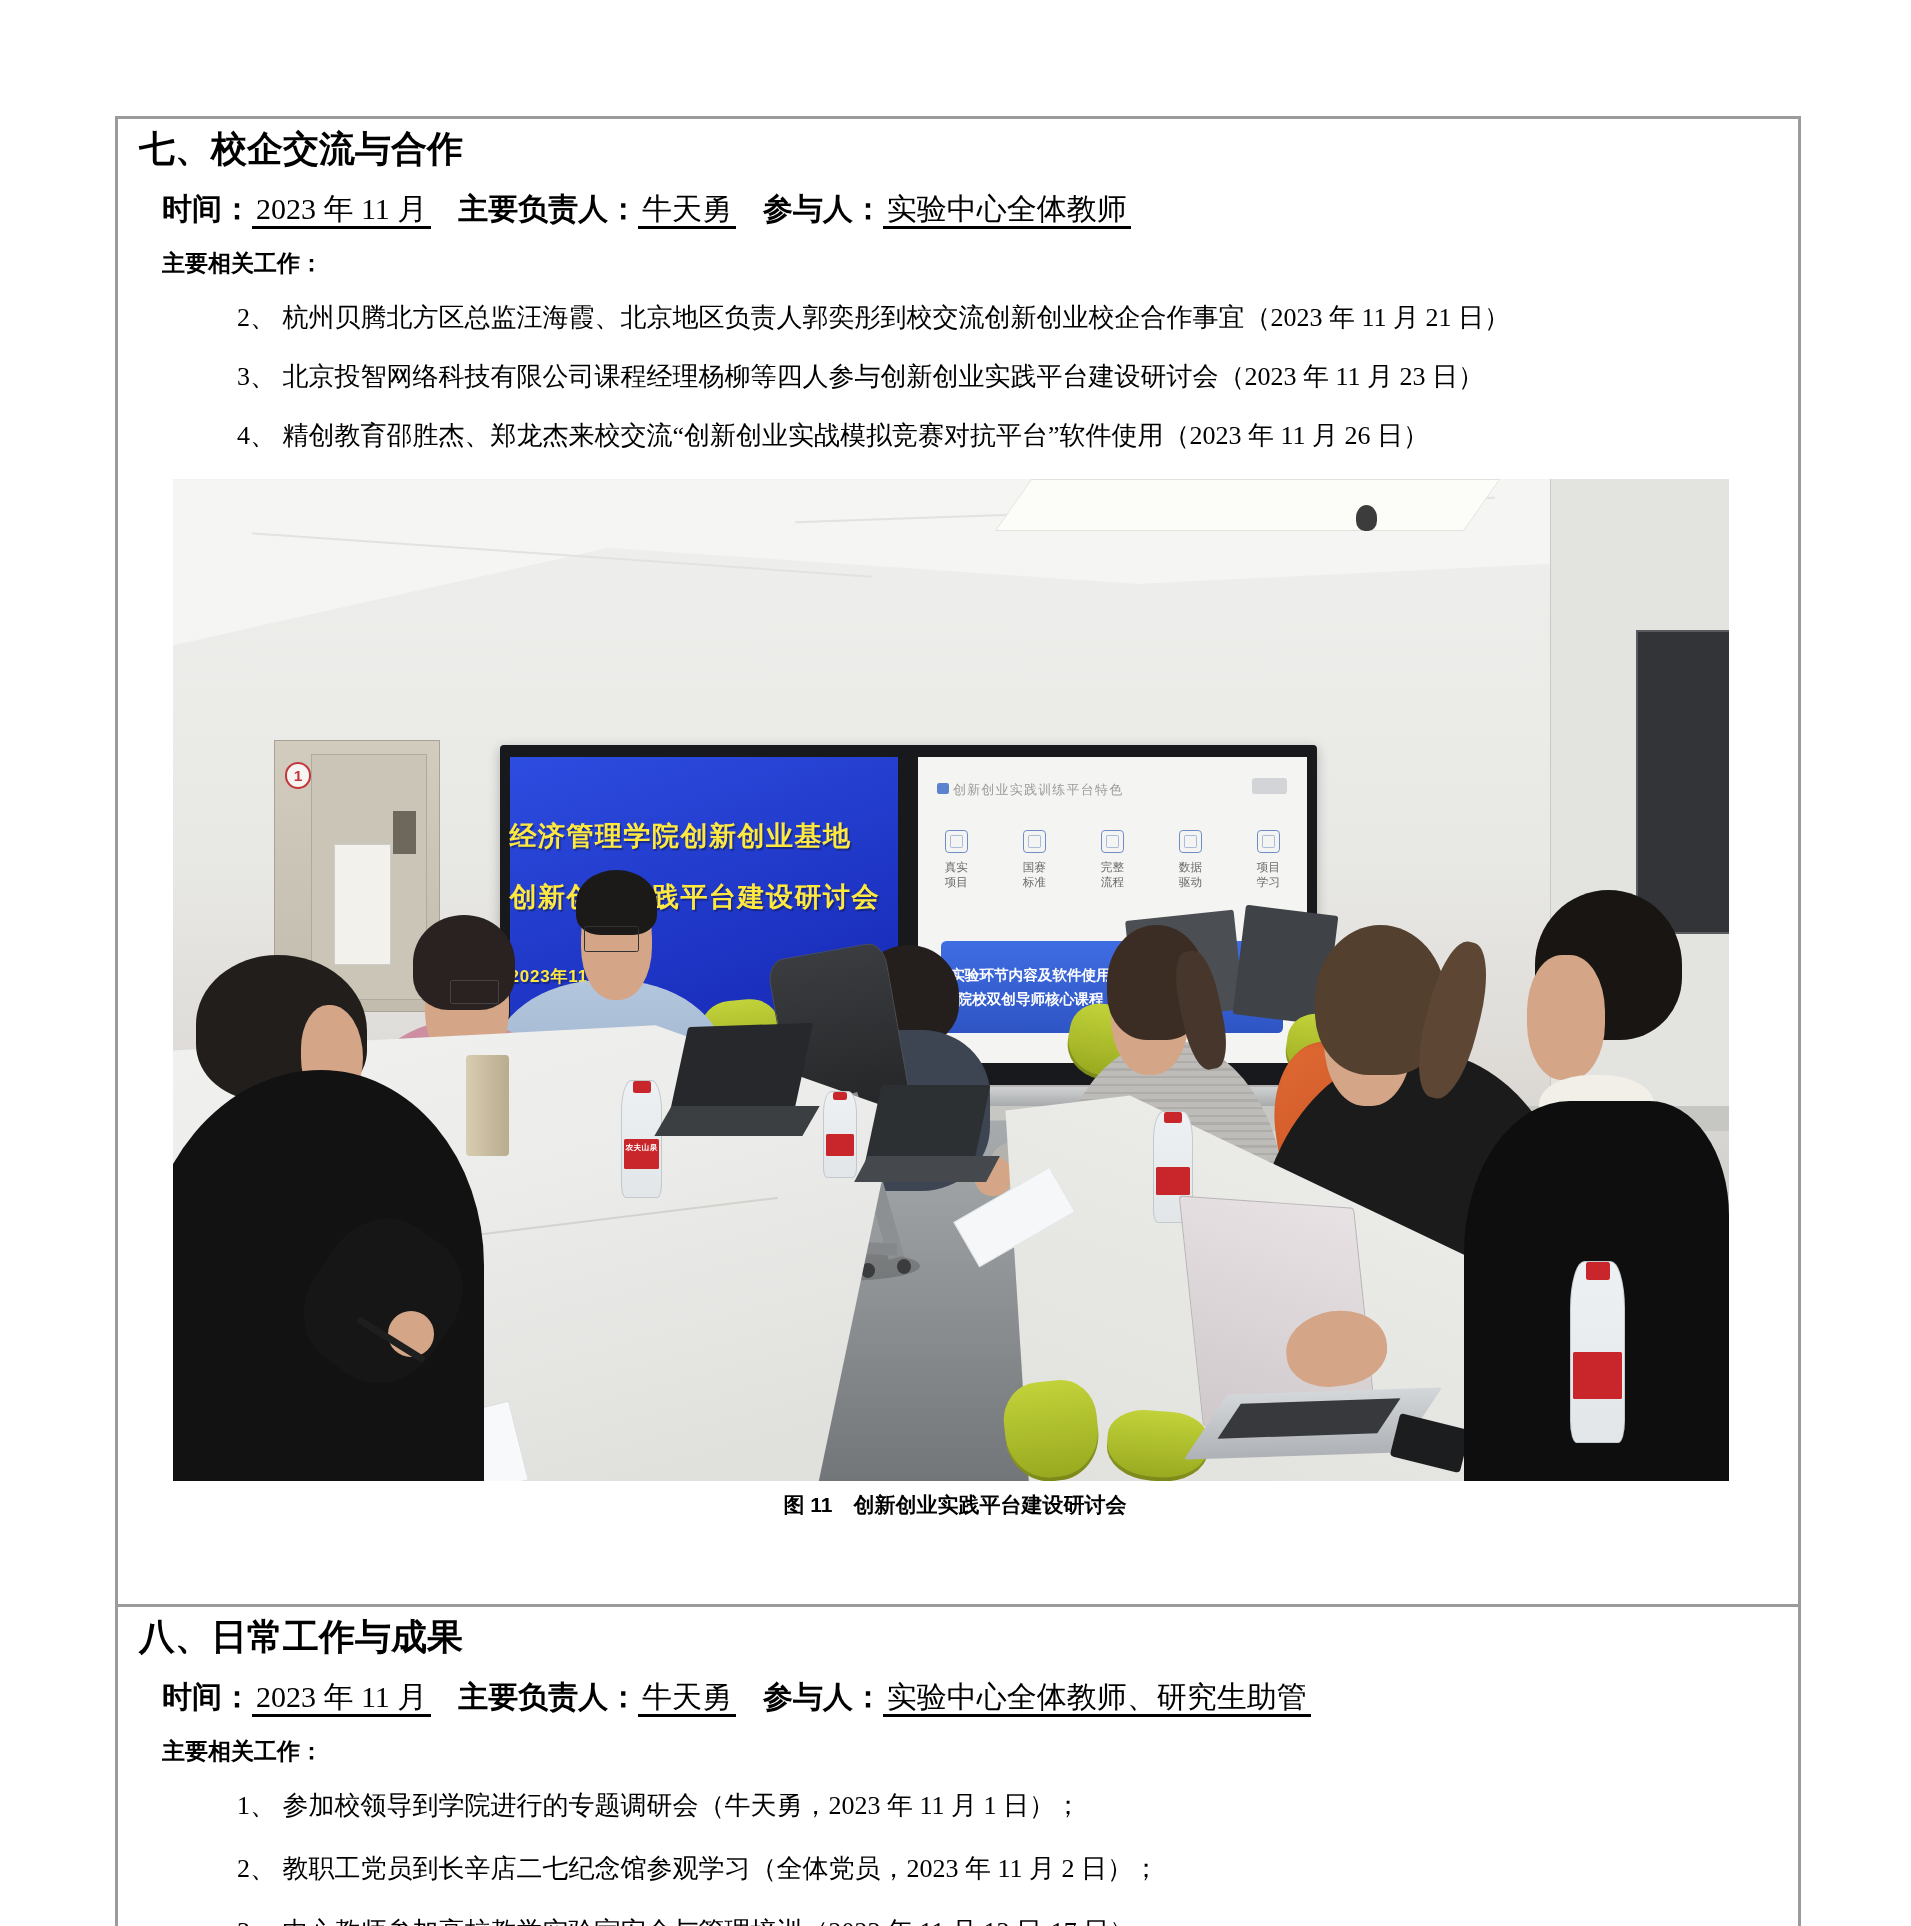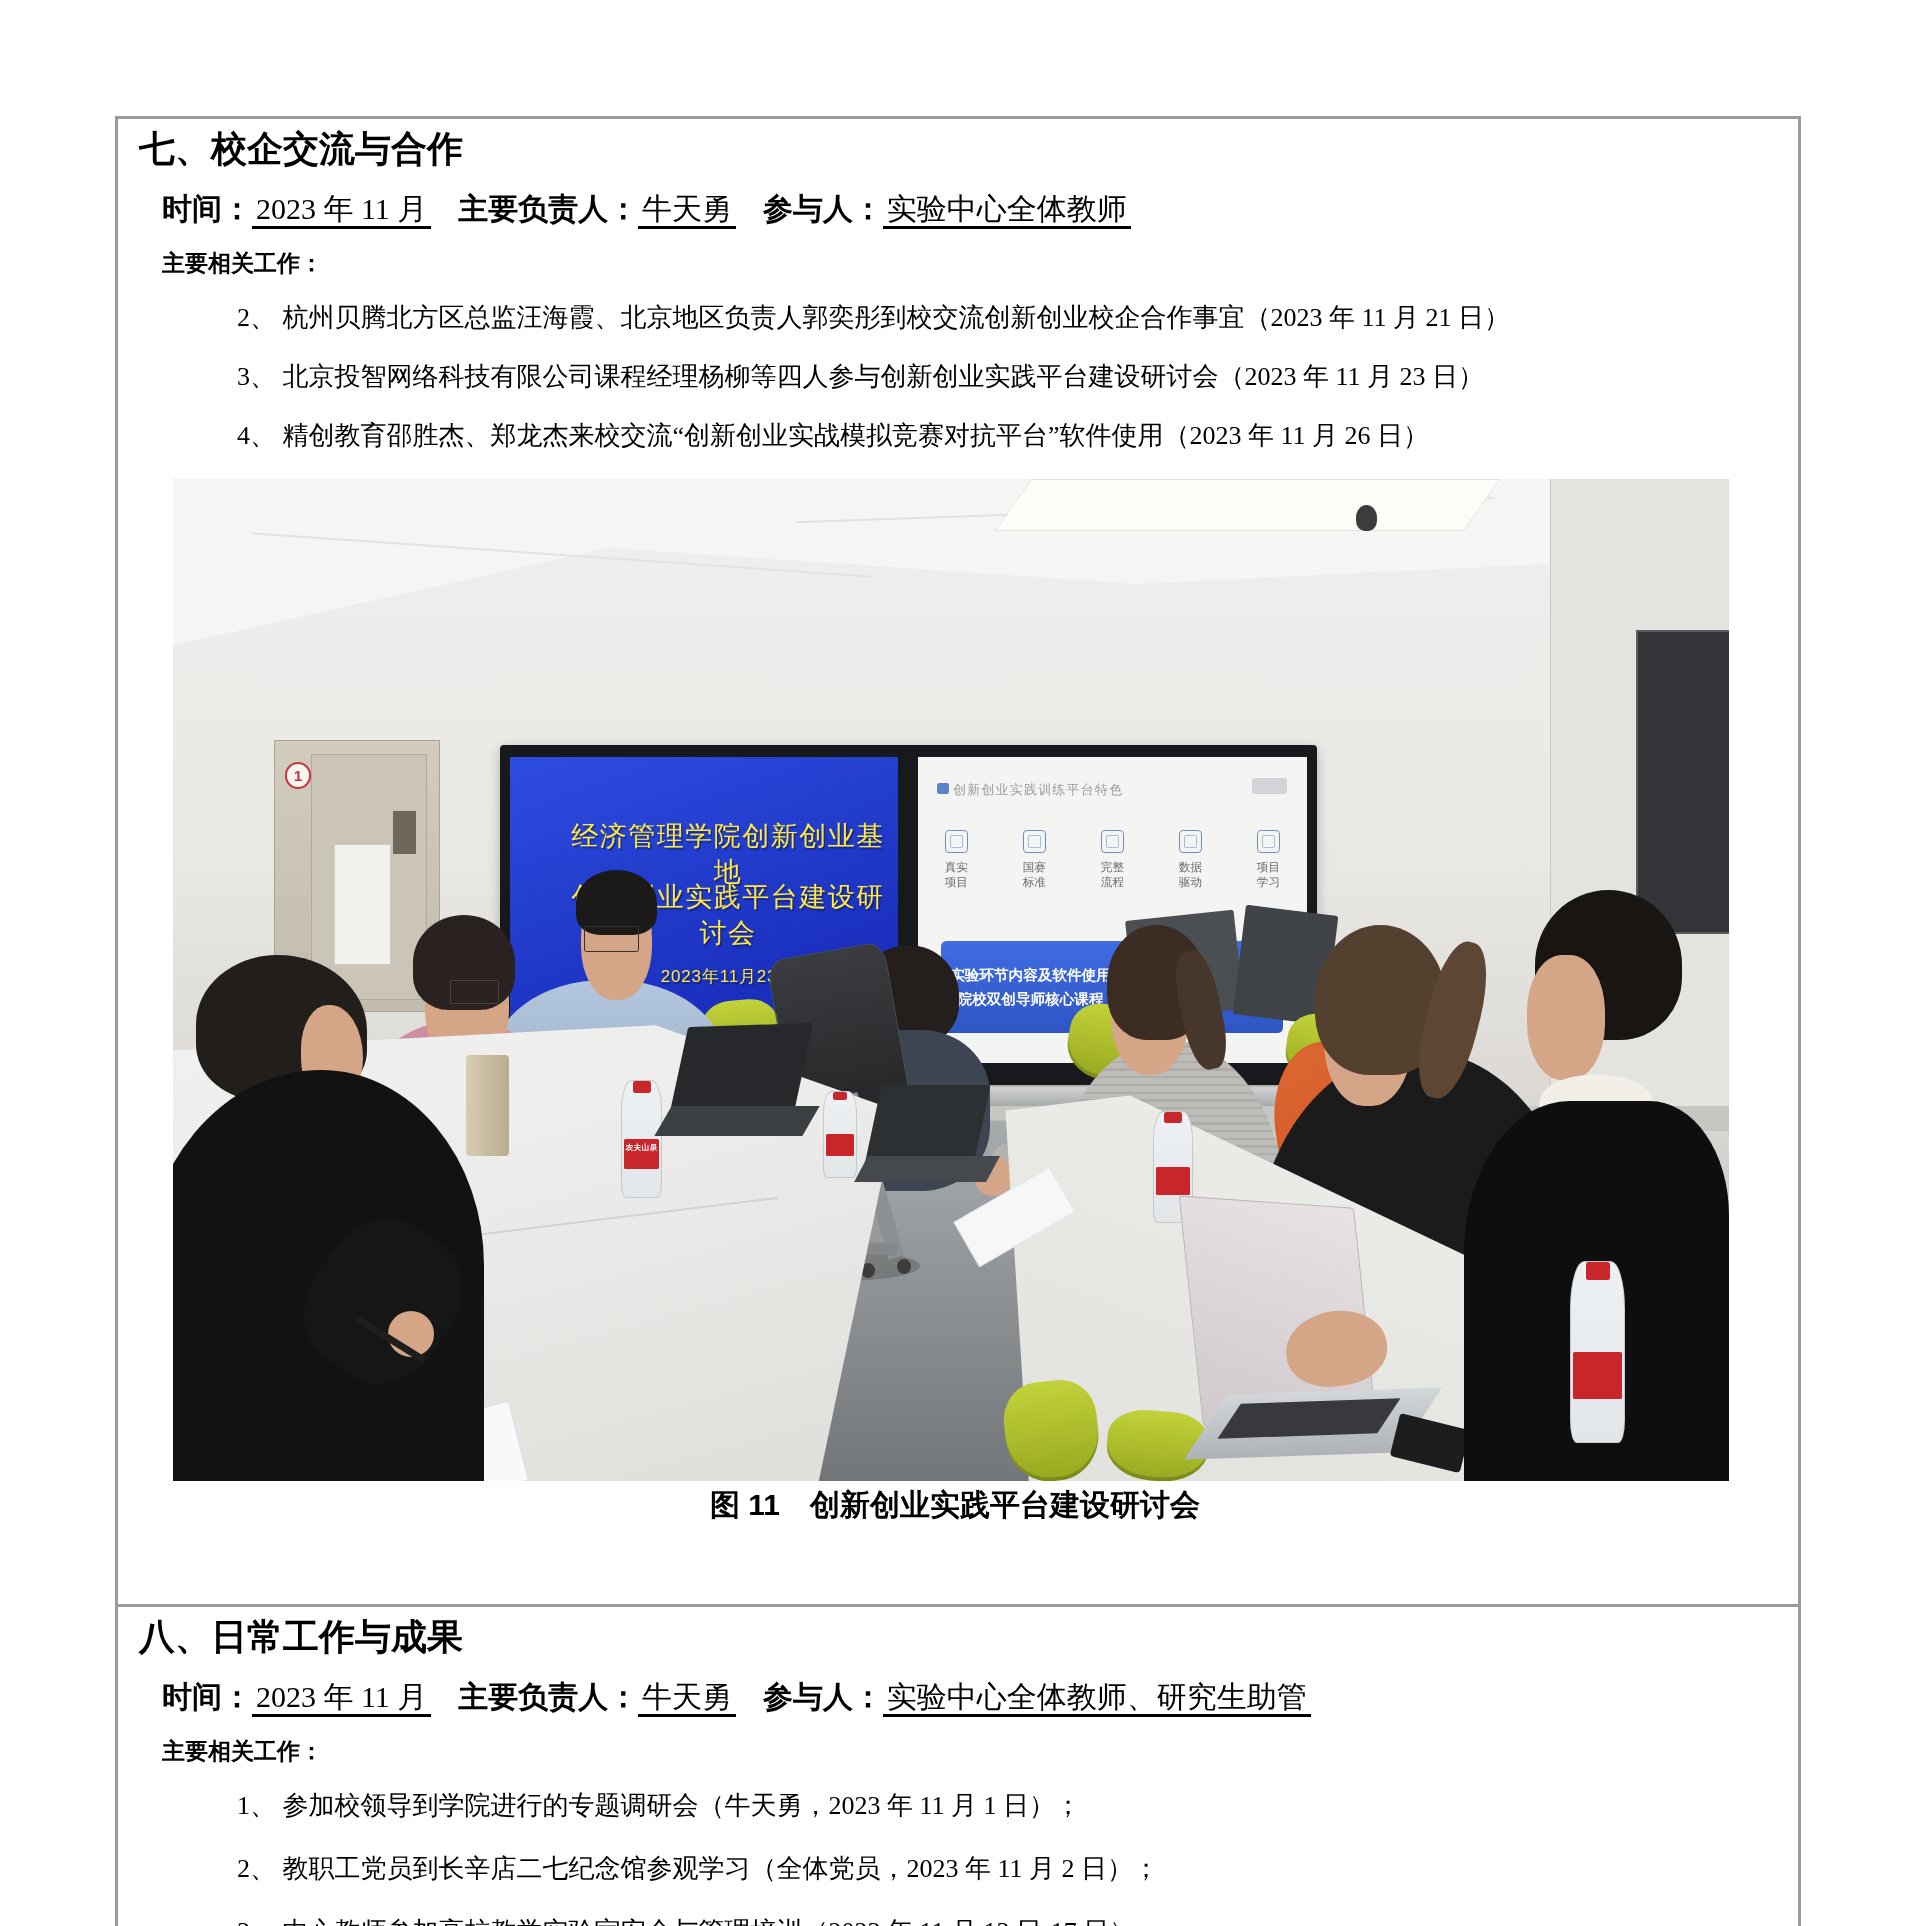--- a/index.html
+++ b/index.html
@@ -14,42 +14,42 @@
         font-weight:bold;font-size:36px;line-height:46px;}
   .meta{margin:15.4px 0 0 23px;font-size:30px;line-height:43px;white-space:nowrap;}
   .meta .lab{font-weight:bold;}
   .meta .u{border-bottom:3.5px solid #000;padding:0 3.9px 0.8px 3.9px;}
   .meta .sp{display:inline-block;width:27px;}
   .worklabel{margin:11.6px 0 0 23px;font-size:23px;line-height:43px;font-weight:bold;}
   .items{margin:17.3px 0 0 0;}
   .item{margin:0 0 27px 0;padding-left:98px;font-size:26px;line-height:32px;white-space:nowrap;}
   .cell-8 .item{margin-bottom:31px;}
   .caption{margin:6.2px 0 0 0;text-align:center;font-family:"Liberation Sans","DejaVu Sans",sans-serif;
-        font-weight:bold;font-size:30px;line-height:35px;}
+        font-weight:bold;font-size:21px;line-height:35px;}
   
   .photo{position:relative;margin:3.1px 0 0 34px;width:1556px;height:1002px;overflow:hidden;
         background:linear-gradient(180deg,#efefed 0%,#e8e8e5 38%,#dddad6 60%,#cfcfcc 72%,#c8c8c5 100%);}
   .abs{position:absolute;}
   .gchair{position:absolute;background:linear-gradient(#c1d23a,#98a81f);
         border-radius:38% 38% 46% 46%;box-shadow:inset 0 -3.9px 0 rgba(0,0,0,.18);}
   .bottle{position:absolute;background:linear-gradient(180deg,#eef1f3,#e2e6e9);
         border:1.2px solid rgba(175,182,187,.65);border-radius:26% 26% 12% 12%;}
   .bottle::before{content:"";position:absolute;left:27%;top:0;width:46%;height:10%;
         background:#c8262b;border-radius:2.3px;}
   .bottle::after{content:"";position:absolute;left:4%;top:50%;width:92%;height:26%;
         background:#c8262b;border-radius:1.5px;}
   .bottle-text{position:absolute;left:0;right:0;top:53%;z-index:2;color:#fff;text-align:center;
         font:bold 7.7px "Liberation Sans",sans-serif;letter-spacing:0.4px;}
   .feat{width:18%;text-align:center;}
   .feat-icon{margin:0 auto;width:21px;height:21px;border:1.5px solid #6f8cc7;border-radius:3.9px;position:relative;}
   .feat-icon::after{content:"";position:absolute;inset:3.9px;border:1.2px solid #6f8cc7;border-radius:1.5px;opacity:.55;}
   .feat-label{margin:5.4px auto 0;width:25.4px;font:11.6px/1.3 "Liberation Sans",sans-serif;color:#6b6b69;word-break:break-all;}
-  .slide-line{position:absolute;left:0;right:0;text-align:center;color:#ffe93e;
-        font-family:"Liberation Sans","DejaVu Sans",sans-serif;font-weight:normal;
-        text-shadow:1.5px 1.5px 1.2px rgba(0,0,0,.35);letter-spacing:1.5px;padding-left:48px;}
+  .slide-line{position:absolute;left:0;right:0;color:#ffe93e;
+        font-family:"Liberation Sans","DejaVu Sans",sans-serif;font-weight:bold;
+        text-shadow:1.5px 1.5px 1.2px rgba(0,0,0,.35);letter-spacing:1.5px;}
 </style>
 </head>
 <body>
 
 <div class="page">
   <div class="doc-table">
 
     <section class="cell cell-7">
       <h2 class="sec-heading">七、校企交流与合作</h2>
       <p class="meta"><span class="lab">时间：</span><span class="u">2023 年 11 月</span><span class="sp"></span><span class="lab">主要负责人：</span><span class="u">牛天勇</span><span class="sp"></span><span class="lab">参与人：</span><span class="u">实验中心全体教师</span></p>

